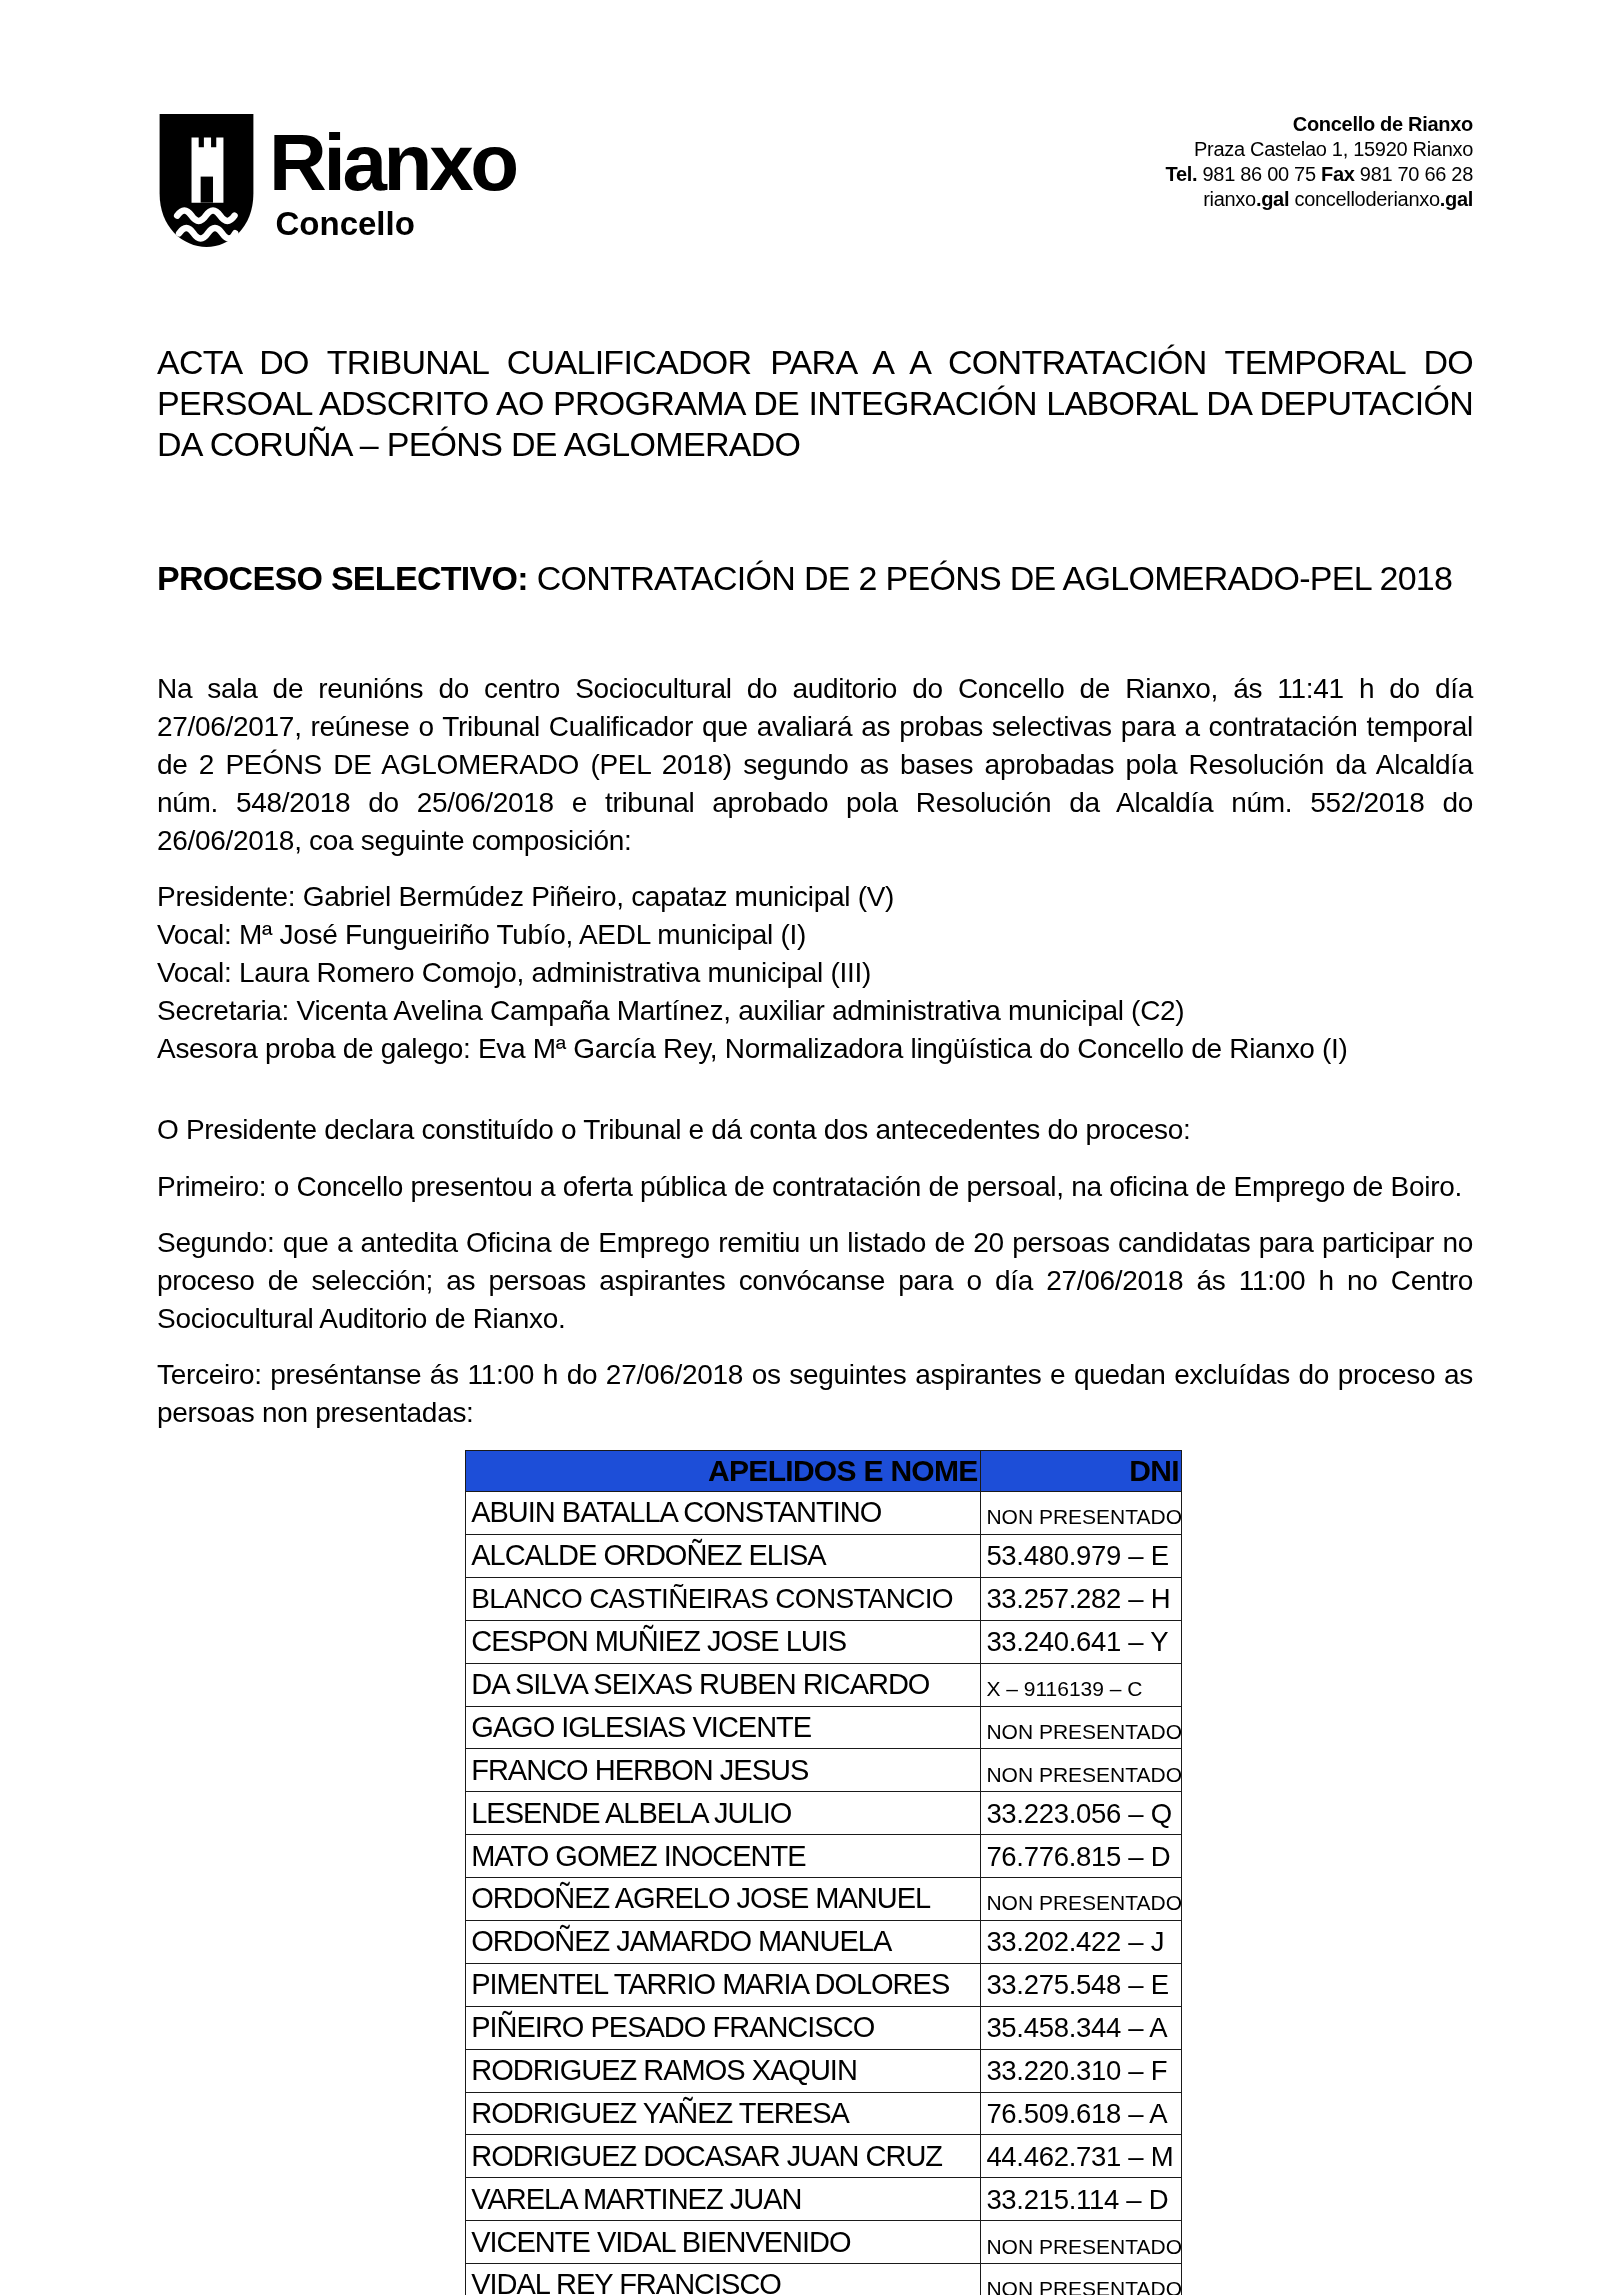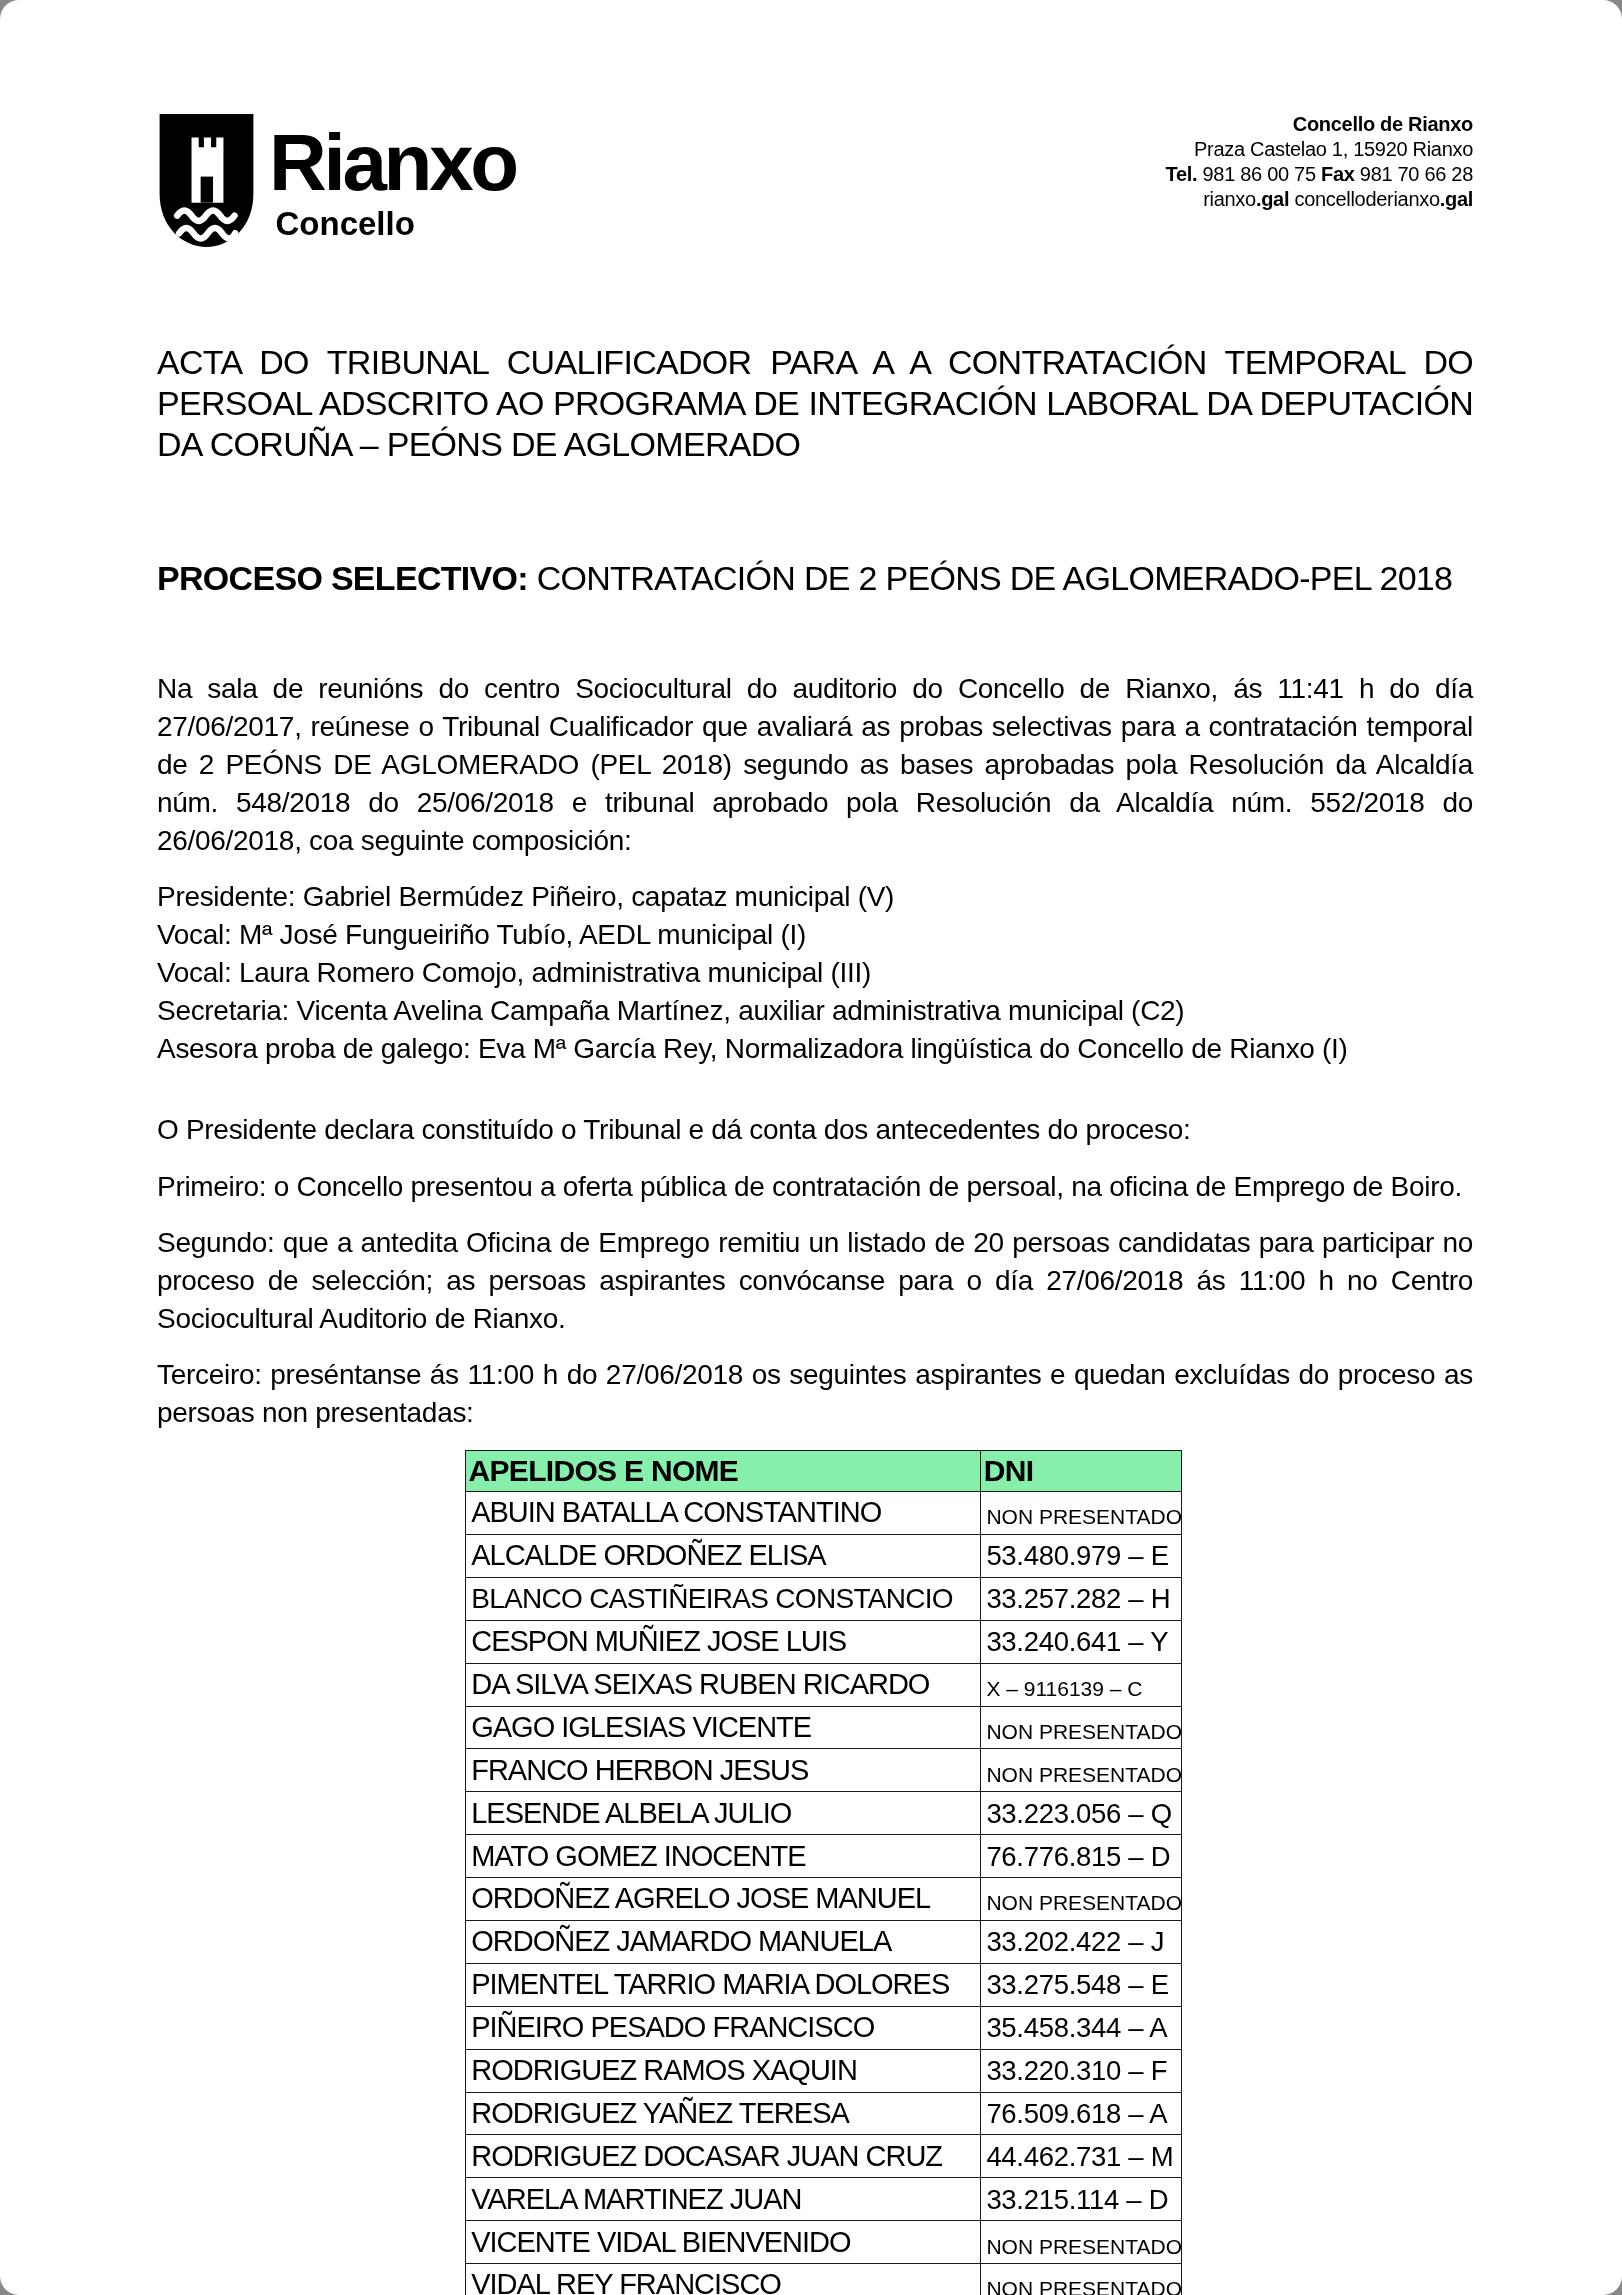--- a/index.html
+++ b/index.html
@@ -5,21 +5,20 @@
   html,body{margin:0;padding:0;background:#888;}
   .page{
     position:relative;
     width:1622px;height:2295px;
     background:#ffffff;
     color:#000;
     font-family:"Liberation Sans", sans-serif;
     box-sizing:border-box;
     padding:111px 149px 0 157px;
     overflow:hidden;
-    border-radius:19px;
   }
   
   .hdr{display:flex;justify-content:space-between;align-items:flex-start;height:141px;}
   .logo{display:flex;align-items:flex-start;}
   .logo svg{display:block;}
   .brand{margin-left:13px;}
   .brand-name{font-size:80px;font-weight:bold;letter-spacing:-3.3px;line-height:1;margin-top:11.8px;}
   .brand-sub{font-size:33px;font-weight:bold;margin:2.6px 0 0 6.5px;letter-spacing:0;}
   .addr{text-align:right;font-size:20px;line-height:25px;margin-top:1px;letter-spacing:-0.3px;}
   .addr b{font-weight:bold;}
@@ -44,23 +43,23 @@
   table.cand{
     border-collapse:collapse;
     margin:15.7px 0 0 308px;
     width:707px;
     table-layout:fixed;
   }
   table.cand th, table.cand td{border:1.3px solid #1a1a1a;}
   th.col-name{width:509px;}
   th.col-dni{width:195px;}
   table.cand th{
-    background:#86efac;
+    background:#1d4ed8;
     font-size:30px;font-weight:bold;letter-spacing:-0.7px;
-    text-align:left;height:37px;padding:1.3px 2.6px;
+    text-align:right;height:37px;padding:1.3px 2.6px;
   }
   table.cand td{
     height:36px;vertical-align:bottom;
     white-space:nowrap;overflow:hidden;
     padding:1.3px 2.6px 4.6px 5.2px;
   }
   td.name{font-size:29px;letter-spacing:-1px;}
   td.name.small-name{font-size:28px;letter-spacing:-0.7px;}
   td.dni{font-size:27.5px;letter-spacing:-0.3px;padding-left:6.5px;}
   td.dni.small-dni{font-size:21px;letter-spacing:0;}

